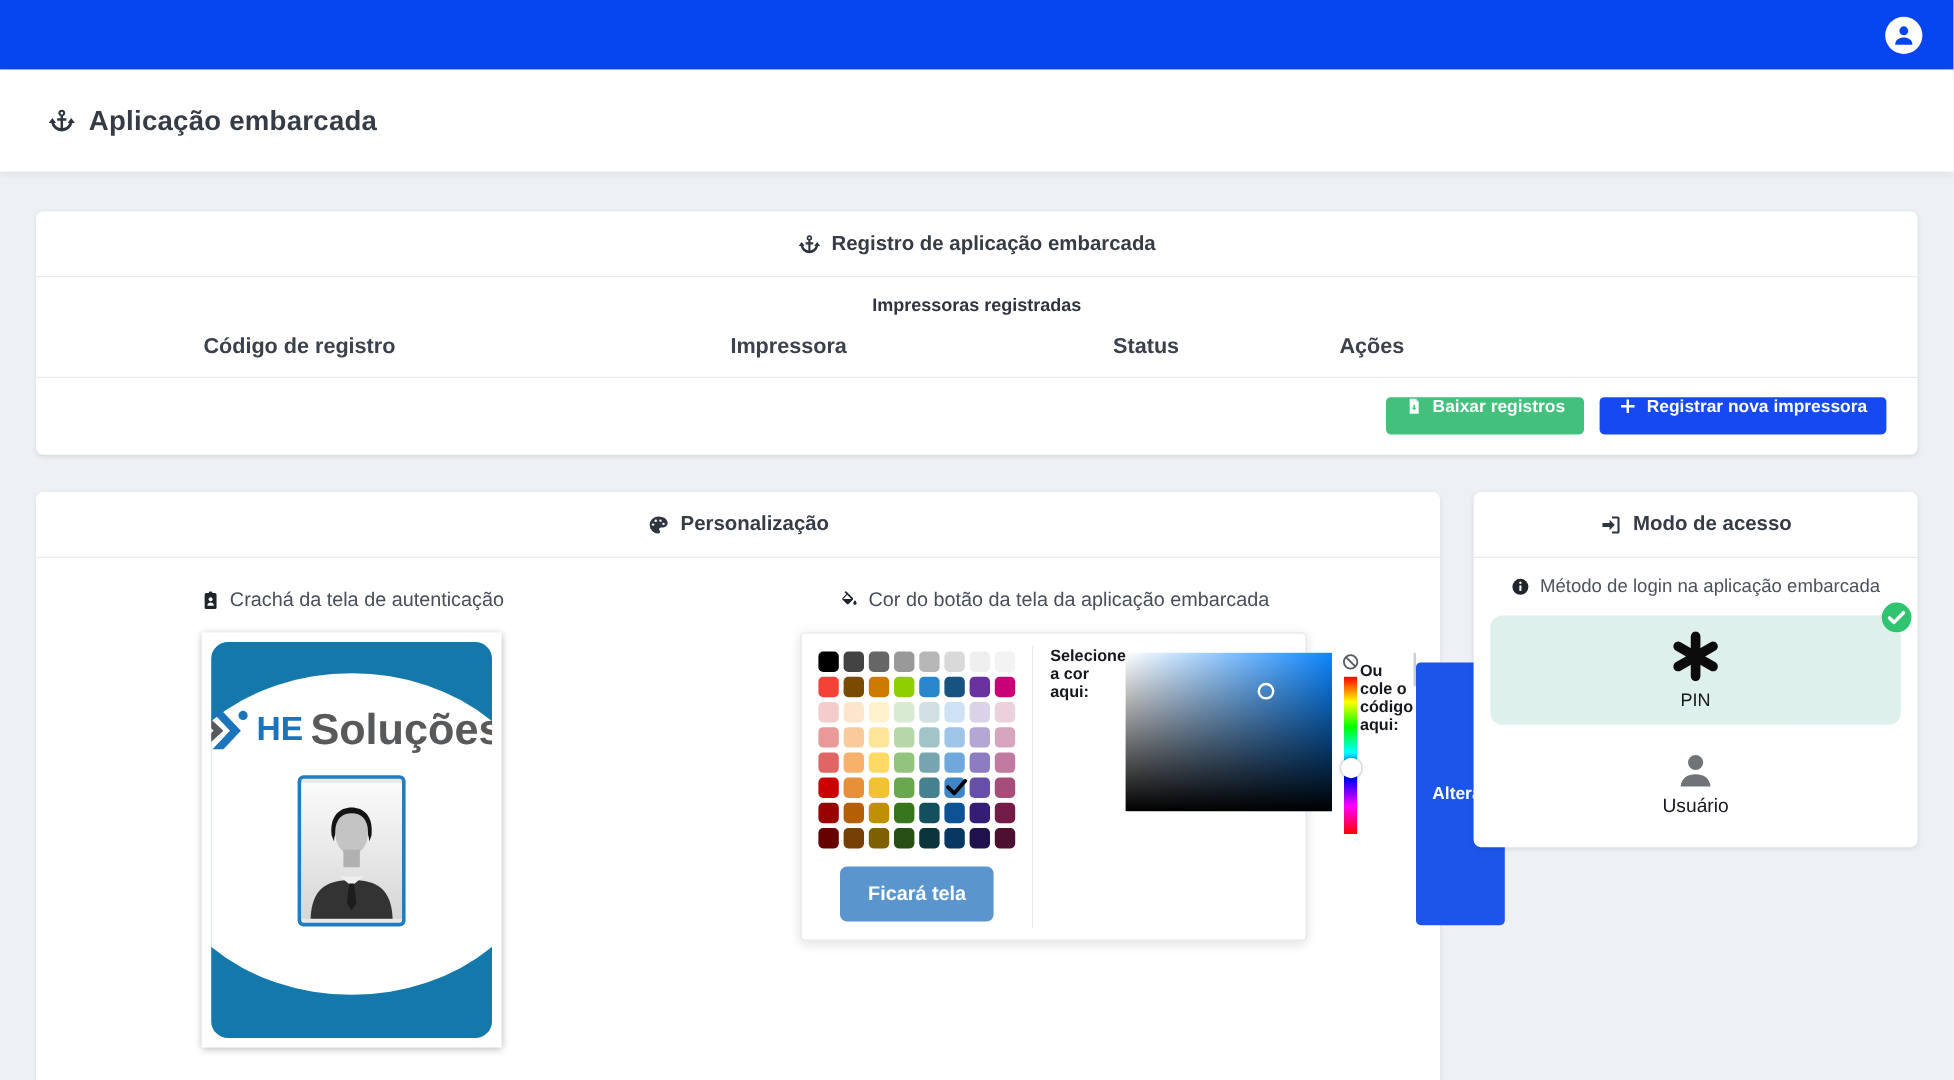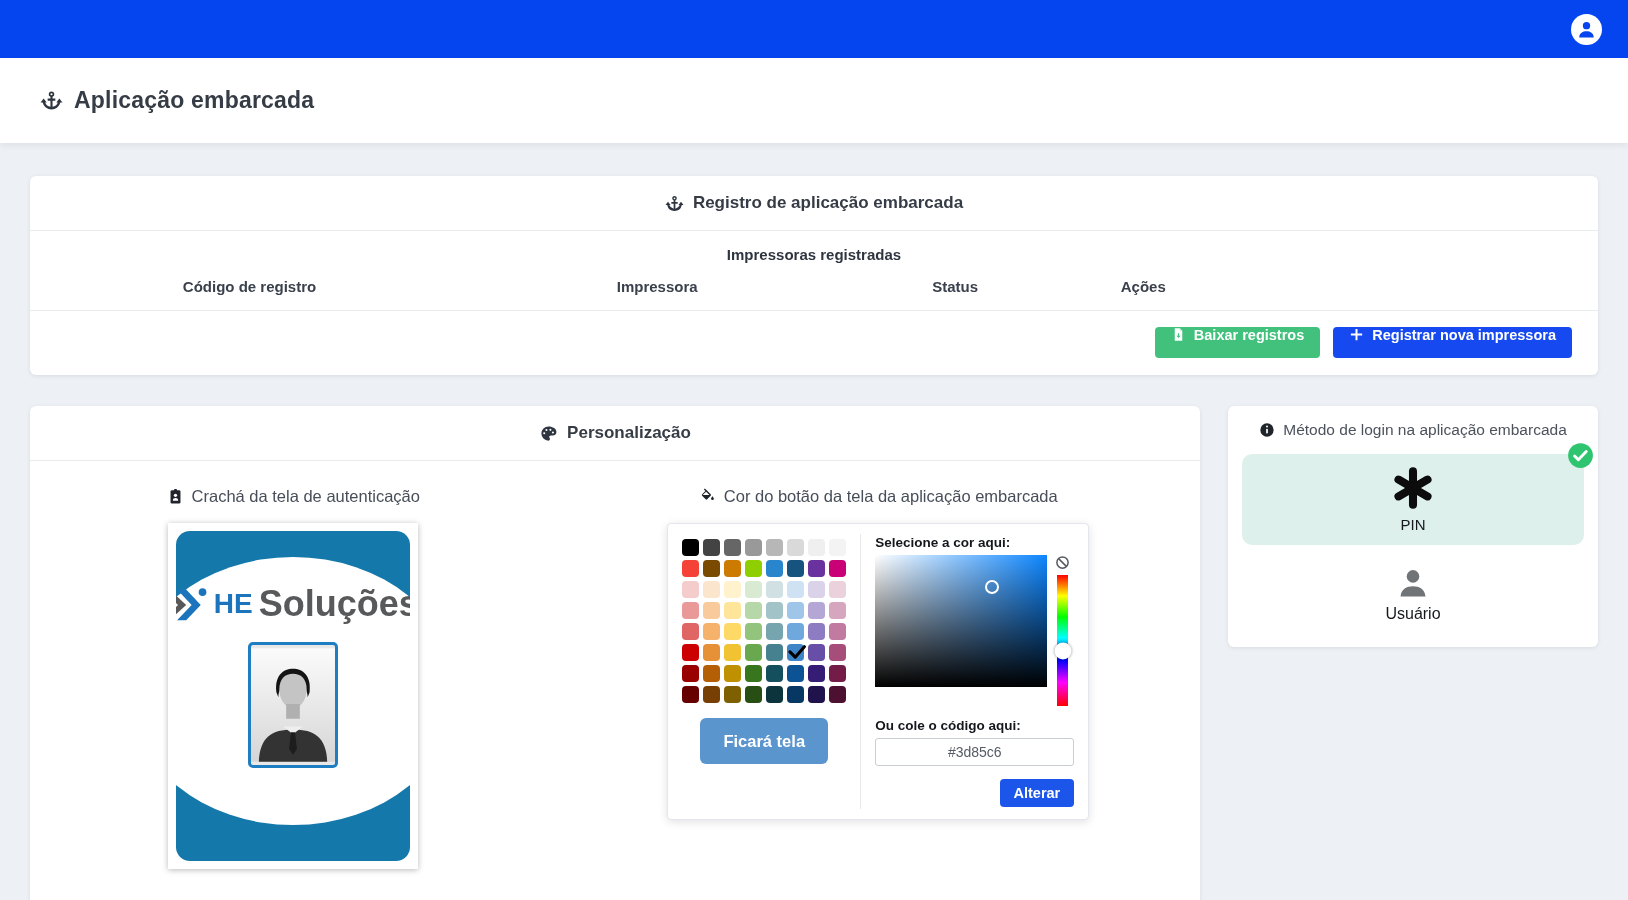--- a/index.html
+++ b/index.html
@@ -26,21 +26,21 @@
   .card-header { display:flex; align-items:center; justify-content:center; gap:9px;
     padding:17px 10px; border-bottom:1px solid #e9ecef;
     font-weight:bold; font-size:17px; color:var(--heading-text,#363c46); }
   .card-header .icon { width:19px; height:19px; color:#2e3440; }
 
   
   .registry { margin-bottom:31px; }
   .tbl-subtitle { text-align:center; font-weight:bold; font-size:15px;
     color:#2f3540; padding:15px 0 2px; }
   .tbl-cols { display:flex; padding:13px 0 15px; border-bottom:1px solid #e9ecef;
-    font-weight:bold; font-size:15px; color:#3a414c; }
+    font-weight:bold; font-size:18px; color:#3a414c; }
   .tbl-cols > div { text-align:center; }
   .c1{width:28%} .c2{width:24%} .c3{width:24%} .c4{width:14%} .c5{width:10%}
   .actions-row { display:flex; justify-content:flex-end; gap:13px; padding:16px 26px 17px; }
   .btn { border:none; border-radius:4px; color:#fff; font-weight:bold; font-size:14.5px;
     padding:0 16px; height:31px; display:inline-flex; gap:8px;
     cursor:pointer; font-family:inherit; }
   .btn .icon { width:15px; height:15px; }
   .btn-green { background:var(--success-green,#42c17d); }
   .btn-blue  { background:var(--primary-blue,#1749f0); }
 
@@ -75,21 +75,21 @@
   .picker { display:flex; background:#fff; border:1px solid #e3e6ea; border-radius:4px;
     box-shadow:0 2px 10px rgba(0,0,0,.12); }
   .picker-left { padding:15px 14px; display:flex; flex-direction:column; align-items:center; }
   .palette-grid { display:grid; grid-template-columns:repeat(8,17px); gap:4px; }
   .swatch { width:17px; height:17px; border-radius:4px; position:relative; cursor:pointer; }
   .swatch svg { position:absolute; left:-1px; top:-3px; width:21px; height:21px; }
   .preview-btn { margin-top:15px; width:128px; height:46px; border:none; border-radius:6px;
     background:var(--preview-blue,#5b95cd); color:#fff; font-weight:bold; font-size:16.5px;
     cursor:pointer; font-family:inherit; }
   .picker-divider { width:1px; background:#e6e9ec; margin:10px 0; }
-  .picker-right { padding:11px 14px 12px; width:227px; display:flex; flex-direction:column; }
+  .picker-right { padding:11px 14px 12px; width:227px; display:flex; }
   .mini-label { font-weight:bold; font-size:13.5px; color:#14171c; }
   .sv-row { display:flex; gap:8px; margin-top:5px; }
   .sv-square { width:172px; height:132px; position:relative; cursor:crosshair;
     background-image:linear-gradient(to top,#000,rgba(0,0,0,0)),
                      linear-gradient(to right,#fff,#0d86ff); }
   .sv-cursor { position:absolute; left:64%; top:19%; width:14px; height:14px;
     border:2px solid #fff; border-radius:50%; }
   .hue-col { display:flex; flex-direction:column; align-items:center; gap:5px; }
   .nocolor { width:15px; height:15px; color:#555a60; cursor:pointer; }
   .hue-bar { width:11px; height:131px; position:relative; cursor:pointer;
@@ -360,20 +360,29 @@
                 <button class="apply-btn">Alterar</button>
               </div>
             </div>
           </div>
         </div>
 
       </div>
     </section>
 
     <section class="card access">
+      <div class="card-header">
+        <span class="icon">
+          <svg viewBox="0 0 24 24" width="19" height="19" fill="currentColor">
+              <path d="M10.5 6.5 16 12l-5.5 5.5v-3.5H3v-4h7.5z"></path>
+              <path d="M13 3h6a2 2 0 0 1 2 2v14a2 2 0 0 1-2 2h-6v-2.2h5.8V5.2H13z"></path>
+            </svg>
+        </span>
+        <span>Modo de acesso</span>
+      </div>
 
       <div class="access-info">
         <span class="icon">
           <svg viewBox="0 0 24 24" width="16" height="16">
               <circle cx="12" cy="12" r="10" fill="currentColor"></circle>
               <rect x="10.7" y="10.2" width="2.6" height="7.2" rx="1.2" fill="#fff"></rect>
               <circle cx="12" cy="6.9" r="1.5" fill="#fff"></circle>
             </svg>
         </span>
         <span>Método de login na aplicação embarcada</span>

